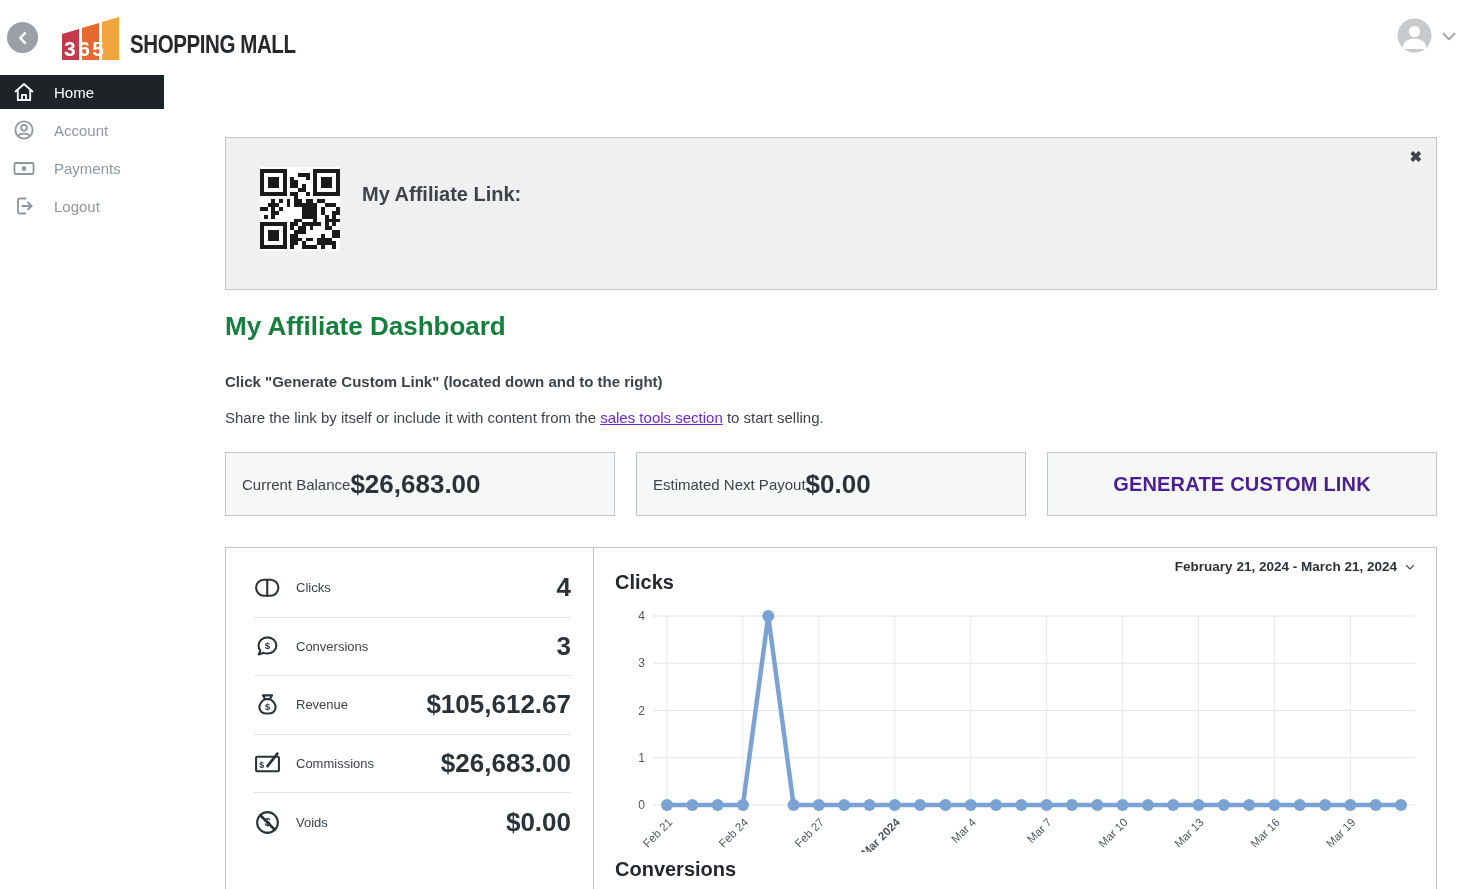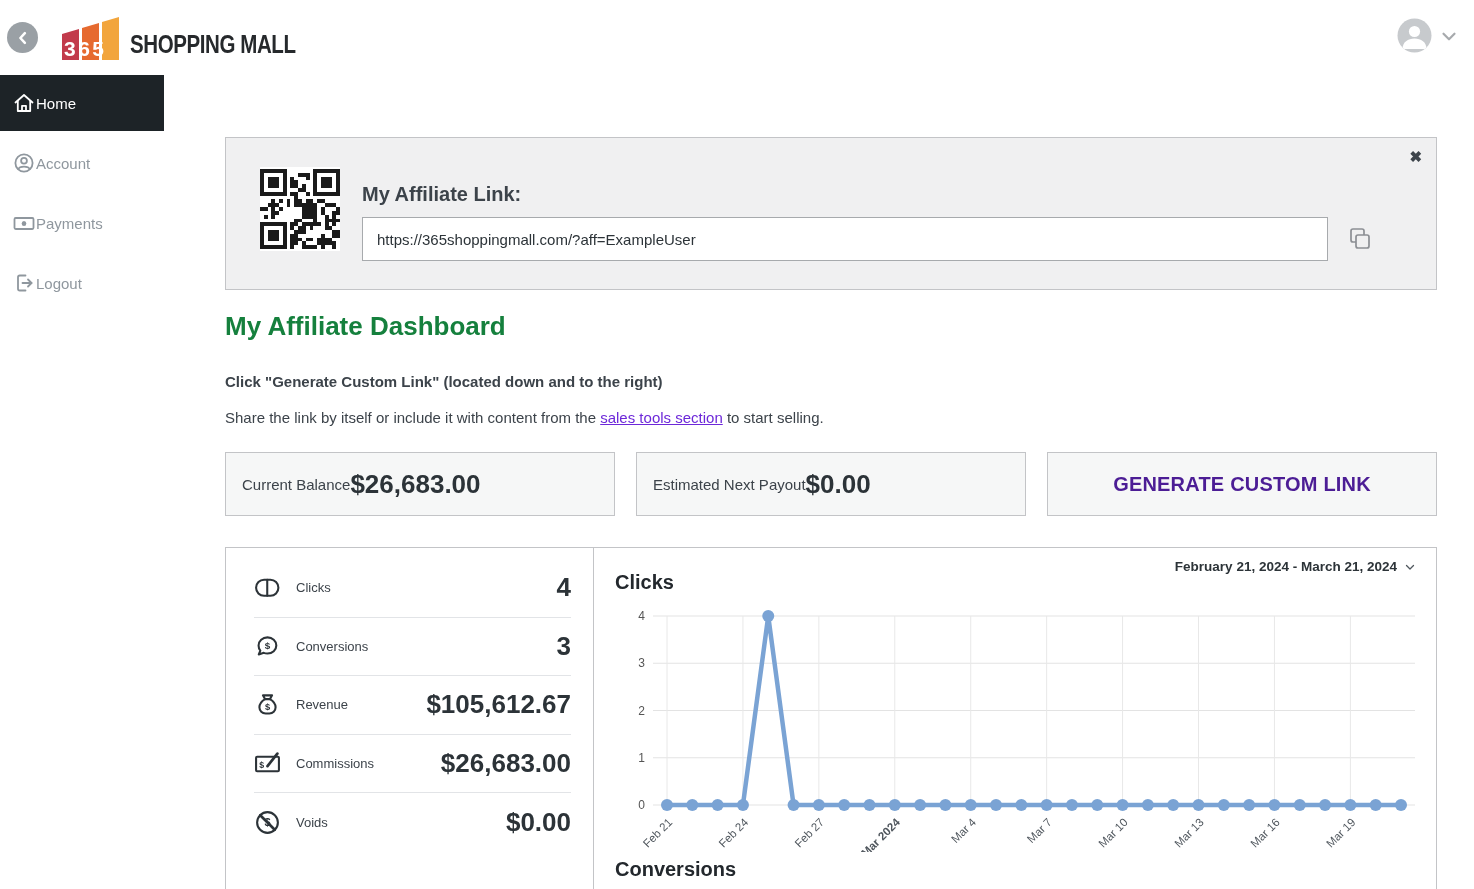--- a/index.html
+++ b/index.html
@@ -11,21 +11,21 @@
   .back-btn { width:31px; height:31px; border-radius:50%; background:#9aa0a5;
     display:flex; align-items:center; justify-content:center; margin-left:7px; cursor:pointer; }
   .logo { display:flex; align-items:flex-end; margin-left:22px; }
   .logo-text { font-size:25px; font-weight:800; color:#26292c; letter-spacing:-0.5px;
     transform:scaleX(0.82); transform-origin:left bottom; margin-left:8px; margin-bottom:2px; white-space:nowrap; }
   .user-area { position:absolute; right:14px; top:18px; display:flex; align-items:center; gap:6px; }
 
   
   .layout { display:flex; }
   .sidebar { width:225px; flex:none; }
-  .side-item { width:164px; height:56px; display:flex; align-items:center; 
+  .side-item { width:164px; height:34px; display:flex; align-items:center; gap:18px;
     padding-left:12px; color:#8f979e; font-size:15px; cursor:pointer; margin-bottom:4px; }
   .side-item.active { background:#1d2327; color:#fff; }
   .side-item .sicon { width:24px; height:24px; display:flex; }
 
   
   .main { width:1212px; flex:none; }
 
   .banner { margin-top:62px; height:153px; background:#f0f0f1; border:1px solid #c3c4c7;
     position:relative; display:flex; padding:29px 0 0 34px; }
   .qr { width:80px; height:84px; background:#fff; flex:none; }
@@ -284,27 +284,20 @@
           <rect x="2" y="2" width="3" height="3" fill="#1a1a1a"></rect>
           <rect x="14" y="0" width="7" height="7" fill="#1a1a1a"></rect>
           <rect x="15" y="1" width="5" height="5" fill="#fff"></rect>
           <rect x="16" y="2" width="3" height="3" fill="#1a1a1a"></rect>
           <rect x="0" y="14" width="7" height="7" fill="#1a1a1a"></rect>
           <rect x="1" y="15" width="5" height="5" fill="#fff"></rect>
           <rect x="2" y="16" width="3" height="3" fill="#1a1a1a"></rect>
         </svg>
       <div class="banner-right">
         <div class="banner-title">My Affiliate Link:</div>
-        <div class="link-row">
-          <input class="link-input" type="text" value="https://365shoppingmall.com/?aff=ExampleUser" style="">
-          <svg class="copy-btn" viewBox="0 0 30 30">
-            <rect x="7" y="5" width="13" height="13" rx="2" fill="none" stroke="#8c8f94" stroke-width="1.7"></rect>
-            <rect x="12" y="11" width="13" height="13" rx="2" fill="#f0f0f1" stroke="#8c8f94" stroke-width="1.7"></rect>
-          </svg>
-        </div>
       </div>
       <span class="banner-close">✖</span>
     </div>
 
     <h1 class="page-title">My Affiliate Dashboard</h1>
     <div class="instr-bold">Click "Generate Custom Link" (located down and to the right)</div>
     <div class="instr-share"><span>Share the link by itself or include it with content from the </span><a>sales tools section</a><span> to start selling.</span></div>
 
     <div class="cards-row">
       <div class="sum-card">

